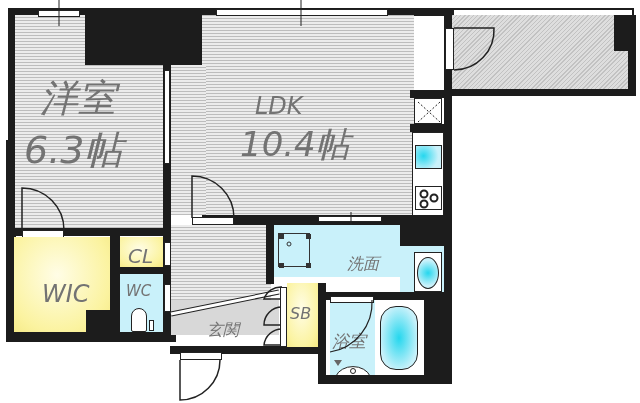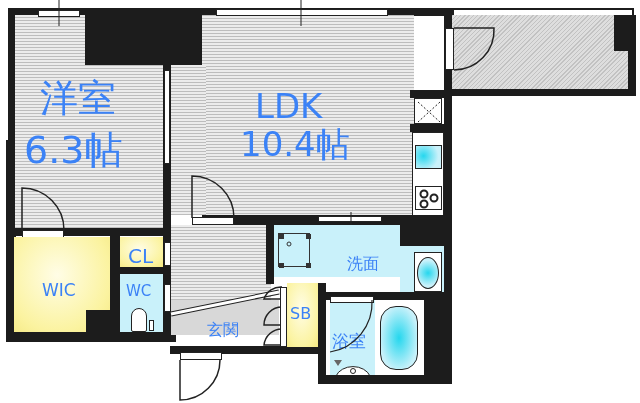--- a/index.html
+++ b/index.html
@@ -4,21 +4,21 @@
 <style>
   html,body{margin:0;padding:0;background:#ffffff;}
   body{width:640px;height:403px;position:relative;overflow:hidden;font-family:"DejaVu Sans",sans-serif;}
   .abs{position:absolute;box-sizing:border-box;}
   .wall{background:#1c1c1c;}
   .floor{background-color:#e6e6e6;background-image:repeating-linear-gradient(0deg,#bdbdbd 0,#bdbdbd 1px,#ececec 1px,#ececec 3px);}
   .balc{background-color:#d9d9d9;background-image:repeating-linear-gradient(135deg,#c2c2c2 0,#c2c2c2 1px,#dedede 1px,#dedede 3px);}
   .yellow{background:radial-gradient(ellipse at 45% 40%,#fffde6 0%,#fbf3a0 70%,#f4e880 100%);}
   .blue{background:#c9f1fa;}
   .entry{background:#d8d8d8;}
-  .label{color:#3b82f6;white-space:nowrap;font-family:"DejaVu Sans",sans-serif;}
+  .label{font-style:italic;color:#737373;white-space:nowrap;font-family:"DejaVu Sans",sans-serif;}
   .win{background:#fff;border:1px solid #222;}
   svg{position:absolute;overflow:visible;}
 </style>
 </head>
 <body>
 
 <div class="abs wall" style="left:8px;top:8px;width:444px;height:8px;"></div>
 <div class="abs wall" style="left:8px;top:8px;width:8px;height:132px;"></div>
 <div class="abs wall" style="left:6px;top:140px;width:10px;height:132px;"></div>
 
@@ -35,21 +35,21 @@
 <div class="abs wall" style="left:163px;top:65px;width:8px;height:168px;"></div>
 <div class="abs win" style="left:164px;top:70px;width:6px;height:94px;"></div>
 
 <div class="abs floor" style="left:202px;top:15px;width:212px;height:205px;"></div>
 <div class="abs floor" style="left:171px;top:65px;width:35px;height:150px;"></div>
 <div class="abs win" style="left:216px;top:9px;width:172px;height:7px;"></div>
 <svg style="left:300px;top:0;" width="2" height="26">
     <line x1="1" y1="0" x2="1" y2="26" stroke="#222" stroke-width="1"></line>
   </svg>
 <div class="abs wall" style="left:444px;top:8px;width:8px;height:232px;"></div>
-<div class="abs label" style="left:255px;top:88px;font-size:34px;line-height:36px;">LDK</div>
+<div class="abs label" style="left:255px;top:88px;font-size:24px;line-height:36px;">LDK</div>
 <div class="abs label" style="left:240px;top:126px;font-size:34px;line-height:36px;">10.4帖</div>
 
 <div class="abs wall" style="left:410px;top:90px;width:36px;height:8px;"></div>
 <div class="abs" style="left:414px;top:98px;width:28px;height:26px;background:#fff;border:1px solid #222;">
   <svg width="28" height="26" style="left:0;top:0;">
       <line x1="3" y1="3" x2="25" y2="23" stroke="#222" stroke-dasharray="2,2"></line>
       <line x1="25" y1="3" x2="3" y2="23" stroke="#222" stroke-dasharray="2,2"></line>
     </svg>
 </div>
 <div class="abs wall" style="left:410px;top:124px;width:36px;height:8px;"></div>
@@ -88,21 +88,21 @@
 <div class="abs win" style="left:192px;top:217px;width:42px;height:8px;"></div>
 <svg style="left:192px;top:176px;" width="44" height="44">
     <path d="M0,42 L0,0 A42,42 0 0 1 42,42" fill="none" stroke="#222" stroke-width="1.5"></path>
   </svg>
 
 <div class="abs wall" style="left:6px;top:236px;width:8px;height:104px;"></div>
 <div class="abs wall" style="left:6px;top:332px;width:170px;height:10px;"></div>
 <div class="abs yellow" style="left:14px;top:237px;width:96px;height:95px;"></div>
 <div class="abs wall" style="left:86px;top:310px;width:32px;height:24px;"></div>
 <div class="abs wall" style="left:110px;top:236px;width:10px;height:100px;"></div>
-<div class="abs label" style="left:42px;top:280px;font-size:17px;">WIC</div>
+<div class="abs label" style="left:42px;top:280px;font-size:24px;">WIC</div>
 
 <div class="abs yellow" style="left:120px;top:237px;width:43px;height:30px;"></div>
 <div class="abs label" style="left:128px;top:244px;font-size:20px;">CL</div>
 <div class="abs wall" style="left:118px;top:267px;width:50px;height:7px;"></div>
 
 <div class="abs blue" style="left:120px;top:274px;width:43px;height:58px;"></div>
 <div class="abs label" style="left:126px;top:282px;font-size:15px;">WC</div>
 <div class="abs" style="left:131px;top:308px;width:16px;height:24px;border:1.5px solid #222;border-radius:8px 8px 2px 2px;background:#fff;"></div>
 <div class="abs" style="left:149px;top:320px;width:5px;height:11px;border:1px solid #222;background:#fff;"></div>
 <div class="abs wall" style="left:163px;top:236px;width:8px;height:100px;"></div>

